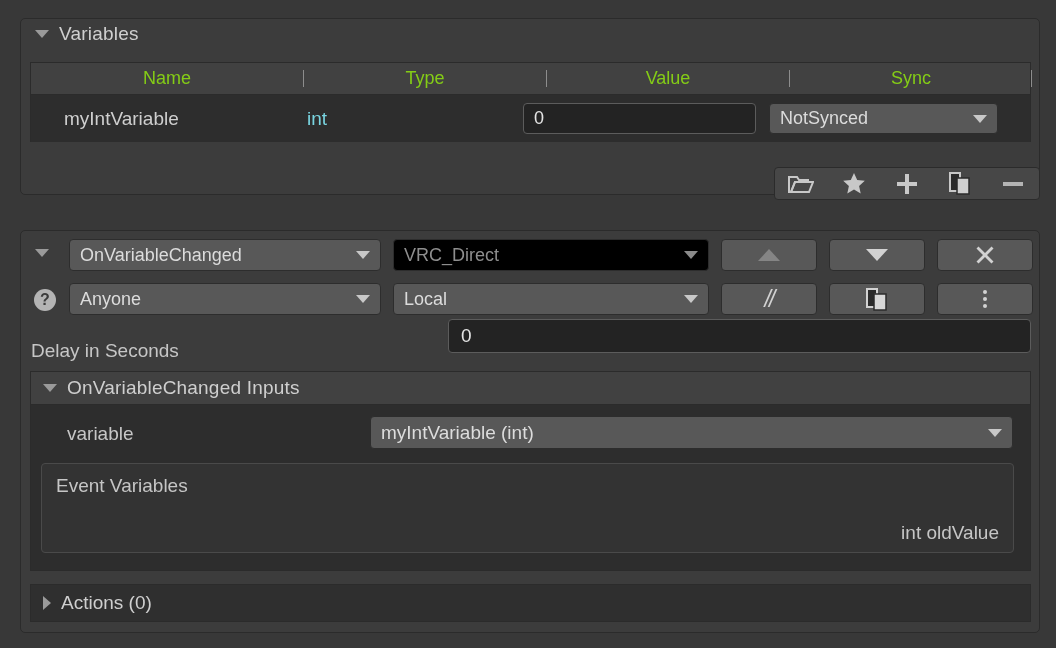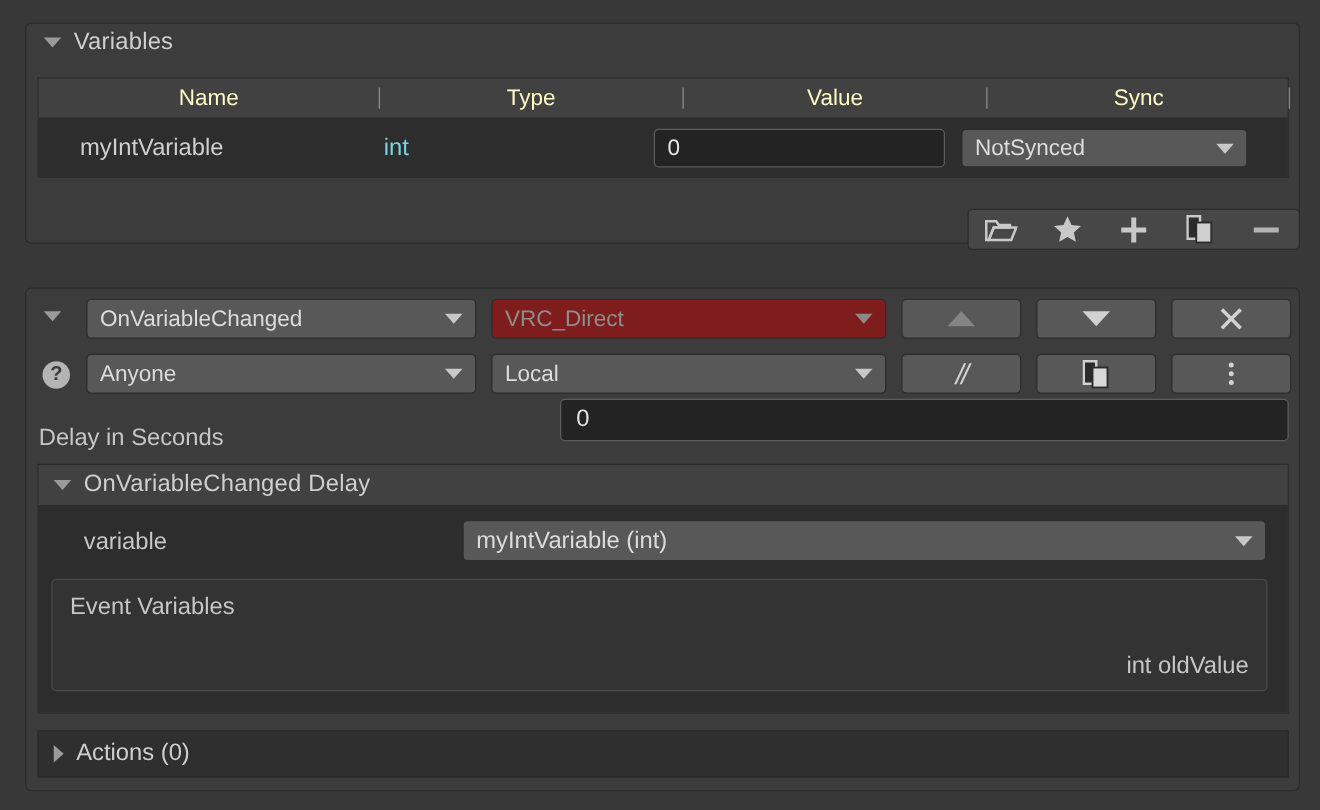--- a/index.html
+++ b/index.html
@@ -78,21 +78,21 @@
     position: relative;
     height: 31px;
     background: #414141;
     border-bottom: 1px solid #2b2b2b;
   }
   .th {
     position: absolute;
     top: 0;
     height: 31px;
     line-height: 31px;
-    color: #fef9c3;
+    color: #84cc16;
     font-size: 18px;
     text-align: center;
   }
   .col-sep {
     position: absolute;
     top: 7px;
     width: 1px;
     height: 17px;
     background: #8d8d8d;
   }
@@ -224,21 +224,21 @@
     box-sizing: border-box;
   }
   .btn-dd {
     position: absolute;
     height: 32px;
     background: #585858;
     border: 1px solid #2d2d2d;
     border-radius: 4px;
     box-sizing: border-box;
   }
-  .btn-dd.disabled { background: #7f1d1d; }
+  .btn-dd.disabled { background: #000000; }
   .btn-dd.disabled .dd-label { color: #8e8e8e; }
   .btn-plain {
     position: absolute;
     height: 32px;
     background: #585858;
     border: 1px solid #2d2d2d;
     border-radius: 4px;
     box-sizing: border-box;
     display: flex;
     align-items: center;
@@ -522,21 +522,21 @@
         </span>
       </div>
     </div>
 
     <div id="delay-label">Delay in Seconds</div>
     <div id="delay-field">0</div>
 
     <div id="inputs-block">
       <div id="inputs-header">
         <span class="tri-down"></span>
-        <span class="foldout-label">OnVariableChanged Delay</span>
+        <span class="foldout-label">OnVariableChanged Inputs</span>
       </div>
 
       <div id="inputs-body">
         <div id="input-var-label">variable</div>
 
         <div id="input-var-dd">
           <span class="dd-label">myIntVariable (int)</span>
           <span class="dd-arrow"></span>
         </div>
 

